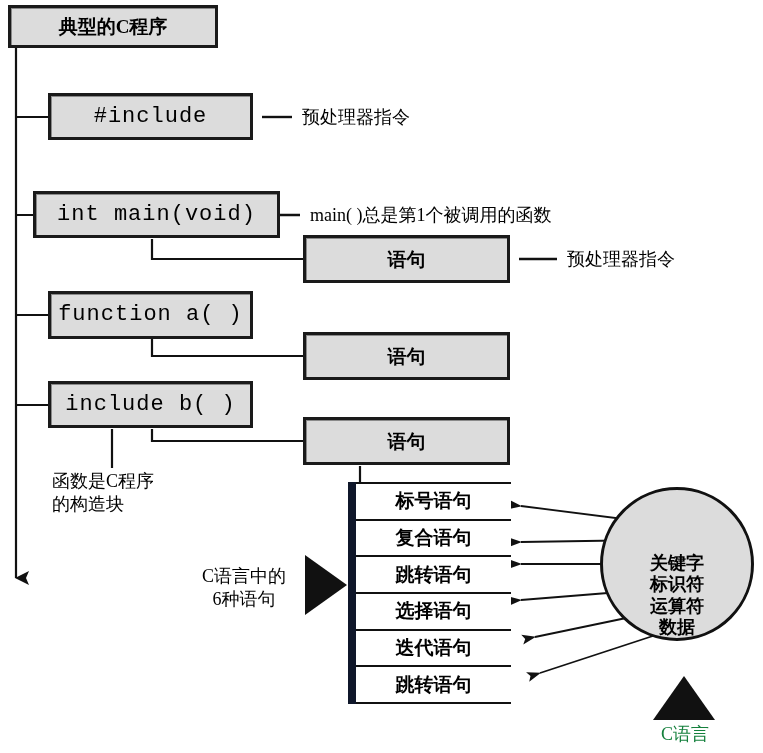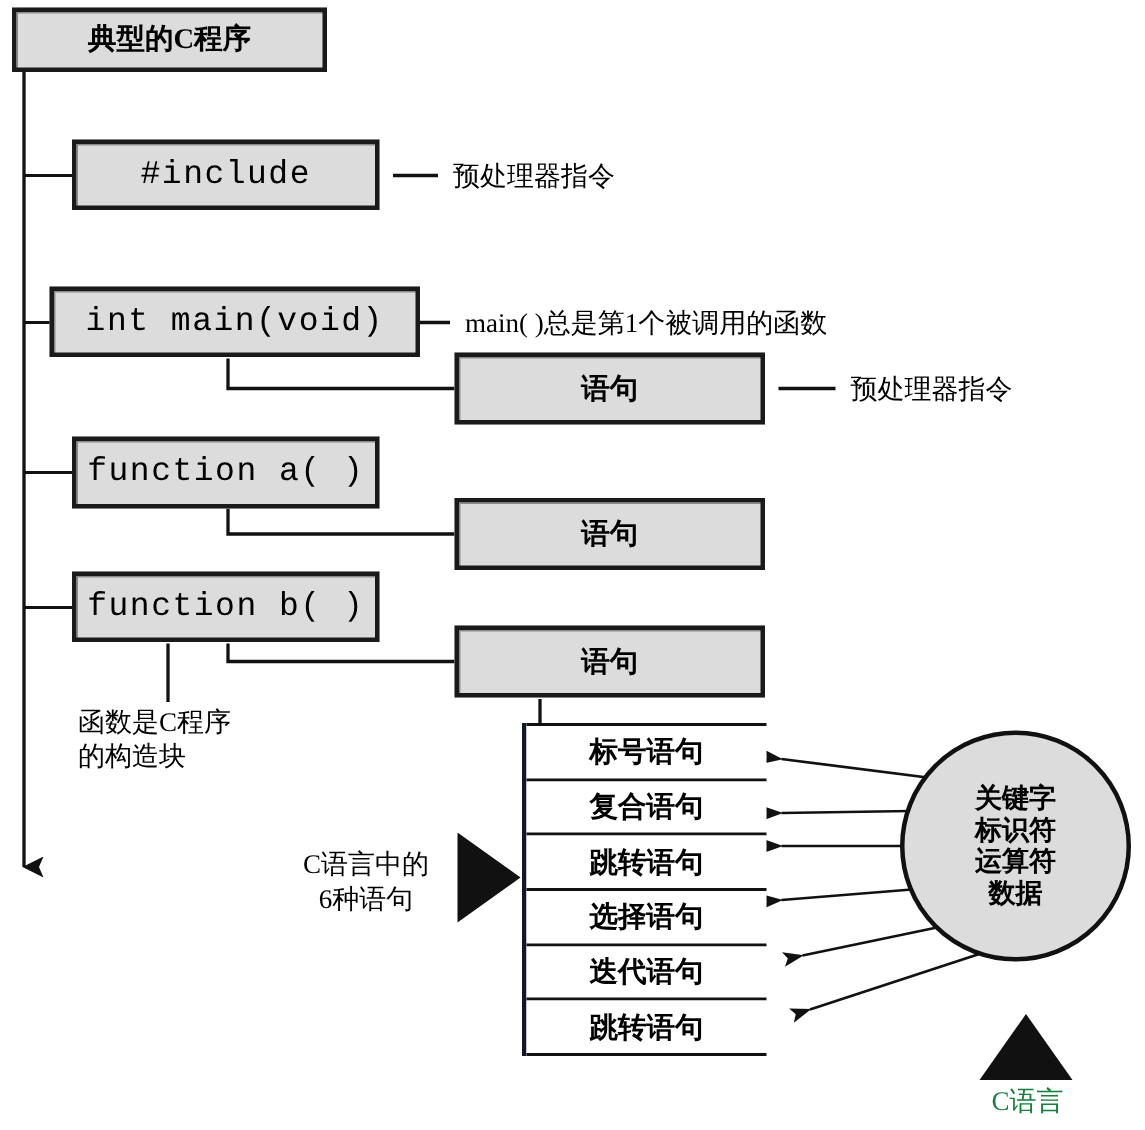--- a/index.html
+++ b/index.html
@@ -62,21 +62,21 @@
   }
   .annot.center { text-align: center; }
   
   #stmt-list {
     position: absolute;
     left: 348px;
     top: 482px;
     width: 163px;
     height: 222px;
     box-sizing: border-box;
-    border-left: 3px solid #0f172a;
+    border-left: 8px solid #0f172a;
     display: flex;
     flex-direction: column;
   }
   #stmt-list .stmt-row {
     flex: 1 1 0;
     border-bottom: 2px solid #111;
     display: flex;
     align-items: center;
     justify-content: center;
     font-family: "Liberation Serif", "DejaVu Serif", serif;
@@ -93,21 +93,21 @@
     top: 487px;
     width: 154px;
     height: 154px;
     border-radius: 50%;
     background: #dcdcdc;
     border: 3px solid #111;
     box-sizing: border-box;
     display: flex;
     flex-direction: column;
     align-items: center;
-    justify-content: center;
+    justify-content: flex-end;
     font-family: "Liberation Serif", "DejaVu Serif", serif;
     font-size: 18px;
     font-weight: bold;
     line-height: 1.18;
     color: #000;
   }
   
   #big-arrow-right {
     position: absolute;
     left: 305px;
@@ -193,21 +193,21 @@
 
   <div class="box mono" style="left:33px; top:191px; width:247px; height:47px;">
     <span class="label">int main(void)</span>
   </div>
 
   <div class="box mono" style="left:48px; top:291px; width:205px; height:48px;">
     <span class="label">function a( )</span>
   </div>
 
   <div class="box mono" style="left:48px; top:381px; width:205px; height:47px;">
-    <span class="label">function b( )</span>
+    <span class="label">include b( )</span>
   </div>
 
   <div class="box cjk" style="left:303px; top:235px; width:207px; height:48px;">
     <span class="label">语句</span>
   </div>
 
   <div class="box cjk" style="left:303px; top:332px; width:207px; height:48px;">
     <span class="label">语句</span>
   </div>
 

